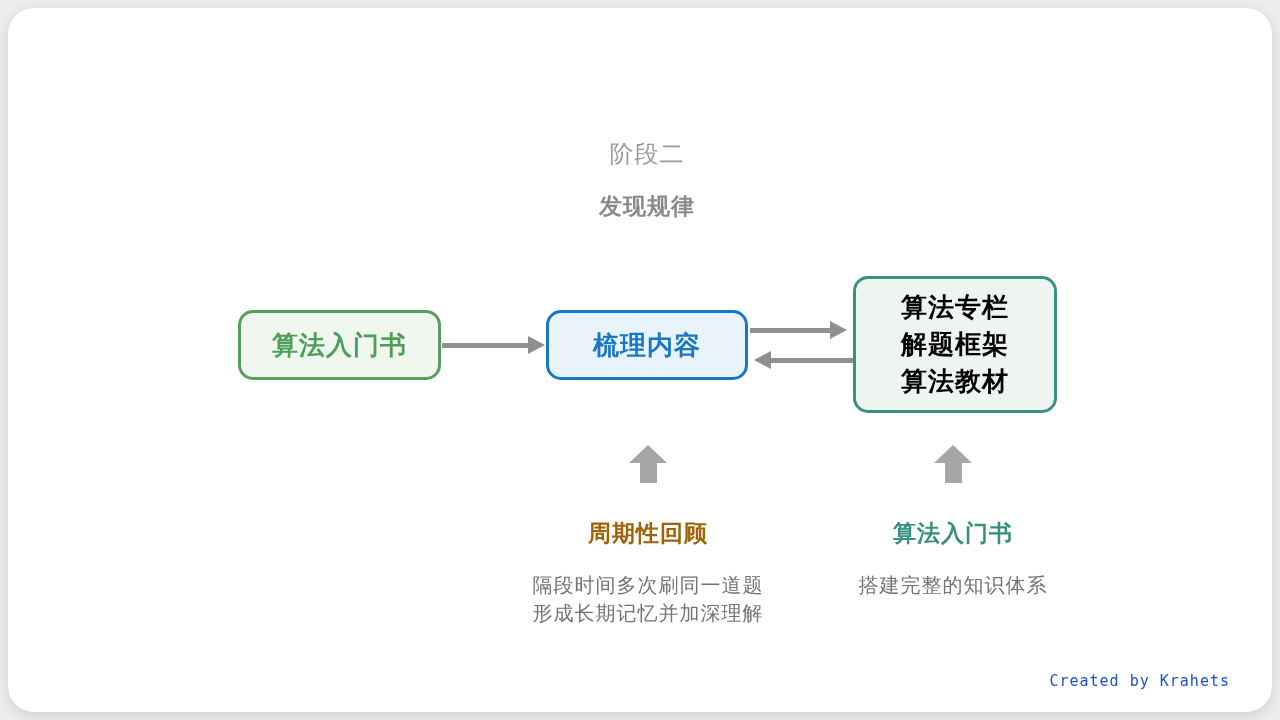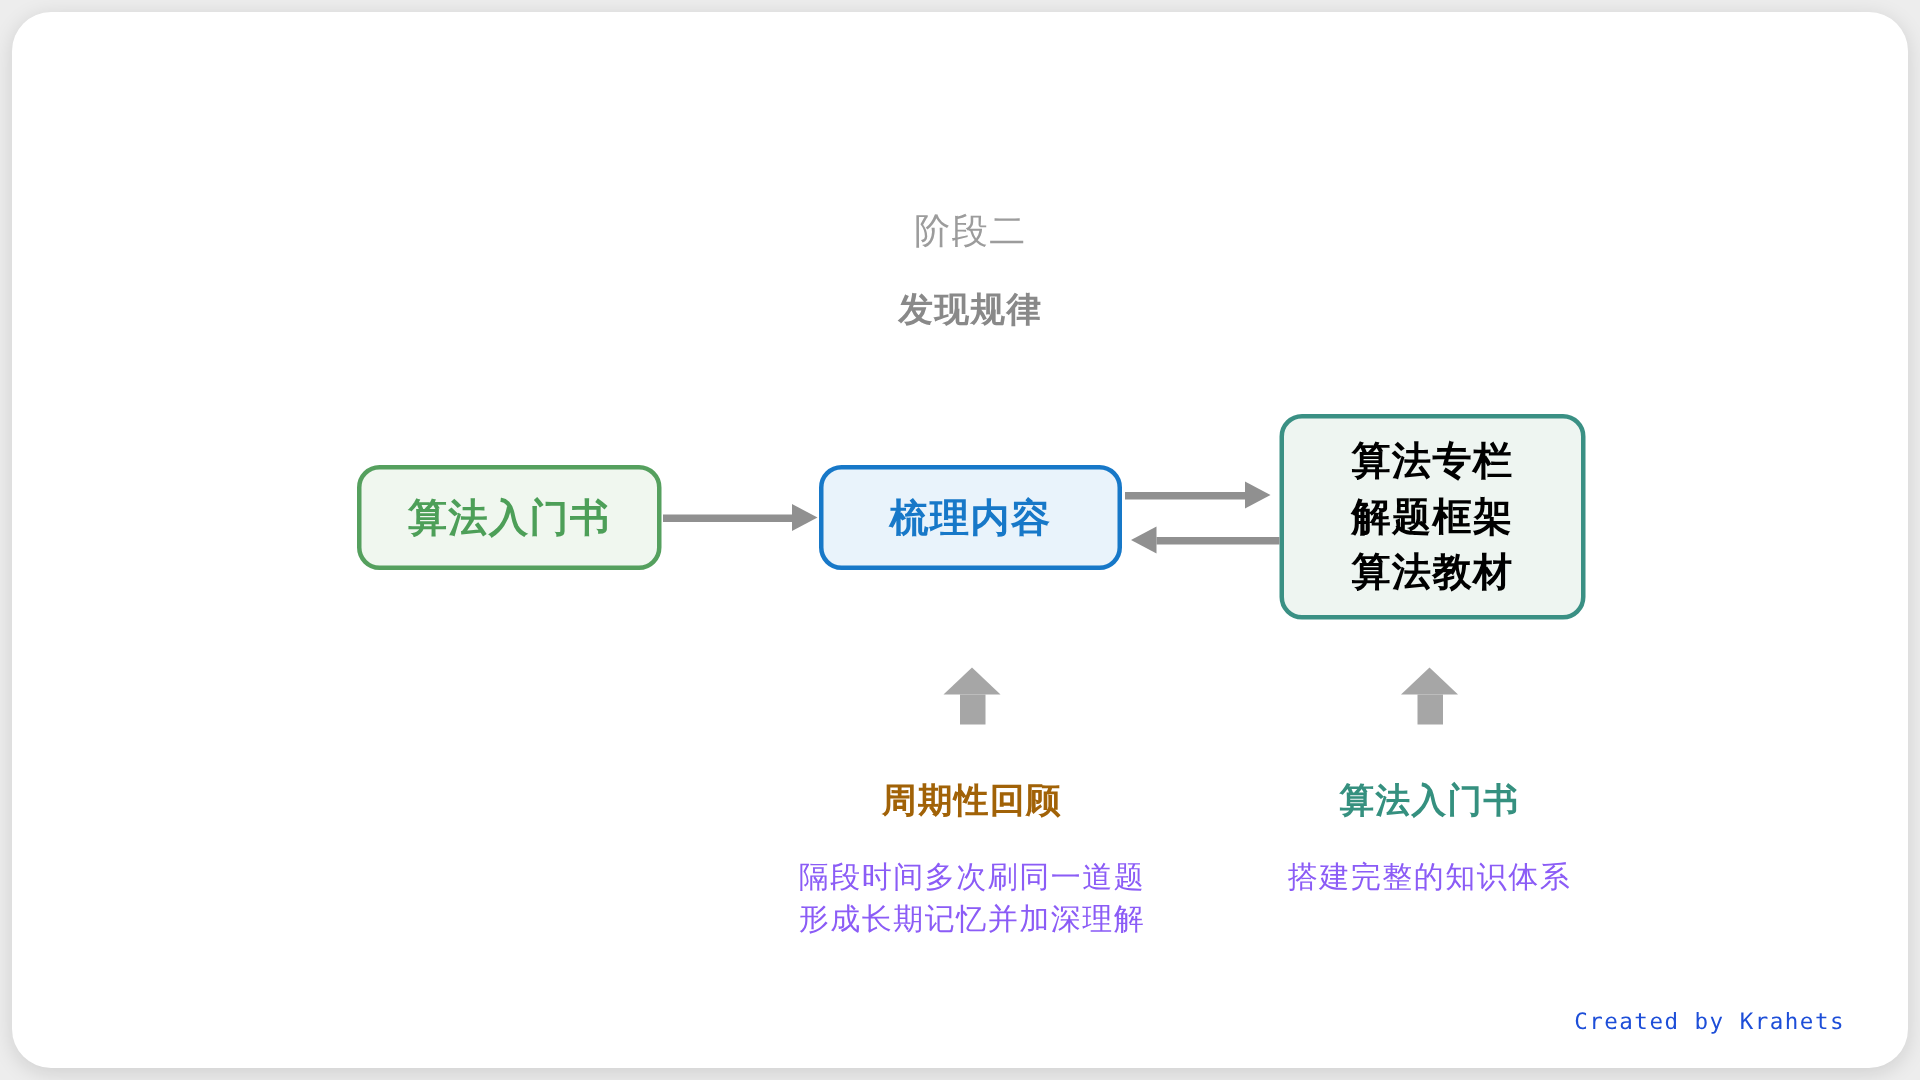--- a/index.html
+++ b/index.html
@@ -45,21 +45,21 @@
     width:0; height:0; margin:0 auto;
     border-left:19px solid transparent; border-right:19px solid transparent;
     border-bottom:18px solid #a6a6a6;
   }
   .up-arrow .stem{ width:17px; height:20px; margin:0 auto; background:#a6a6a6; }
 
   .annotation{ position:absolute; width:340px; text-align:center; }
   .ann-title{ font-size:23px; font-weight:bold; letter-spacing:1px; }
   .ann-title-blue{ color:#a16207; }
   .ann-title-teal{ color:#35907f; }
-  .ann-desc{ margin-top:22px; font-size:20px; color:#8b5cf6; line-height:28px; letter-spacing:1px; }
+  .ann-desc{ margin-top:22px; font-size:20px; color:#737373; line-height:28px; letter-spacing:1px; }
 
   .attribution{
     position:absolute; right:42px; bottom:22px;
     font-family:"DejaVu Sans Mono","Liberation Mono",monospace;
     font-size:15px; color:#1d4ed8; letter-spacing:1px;
   }
 </style>
 </head>
 <body>
 

